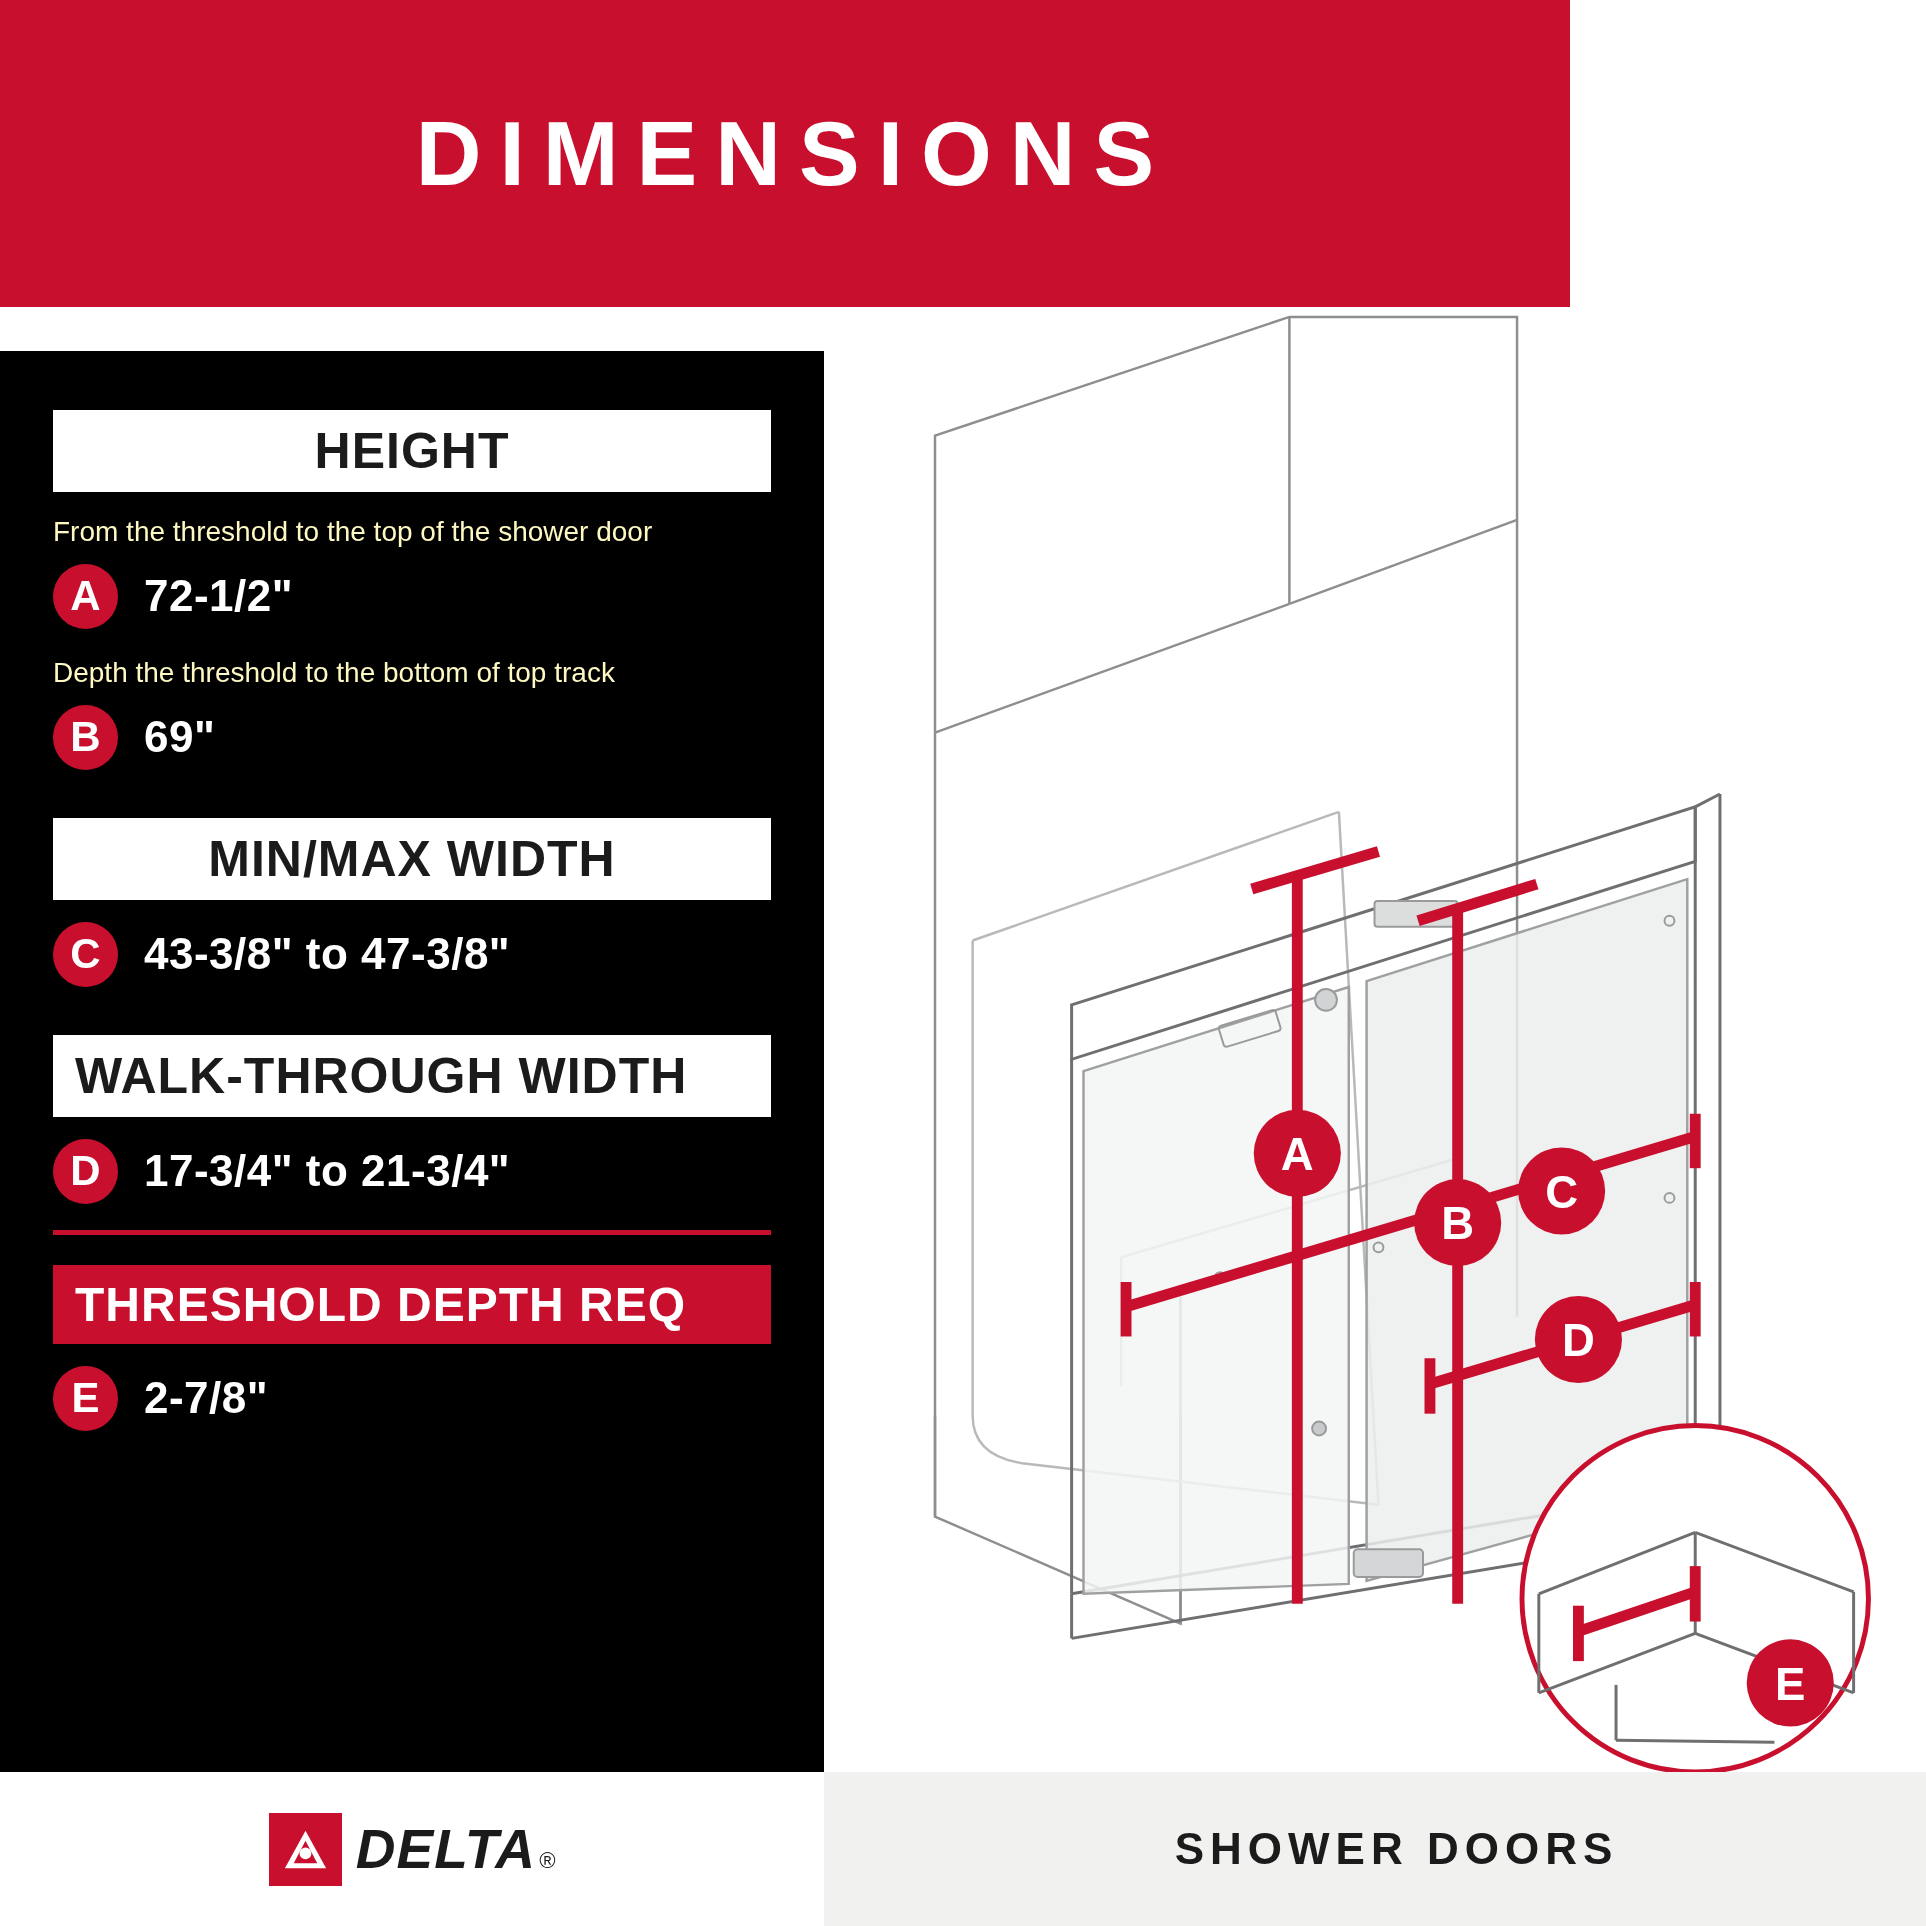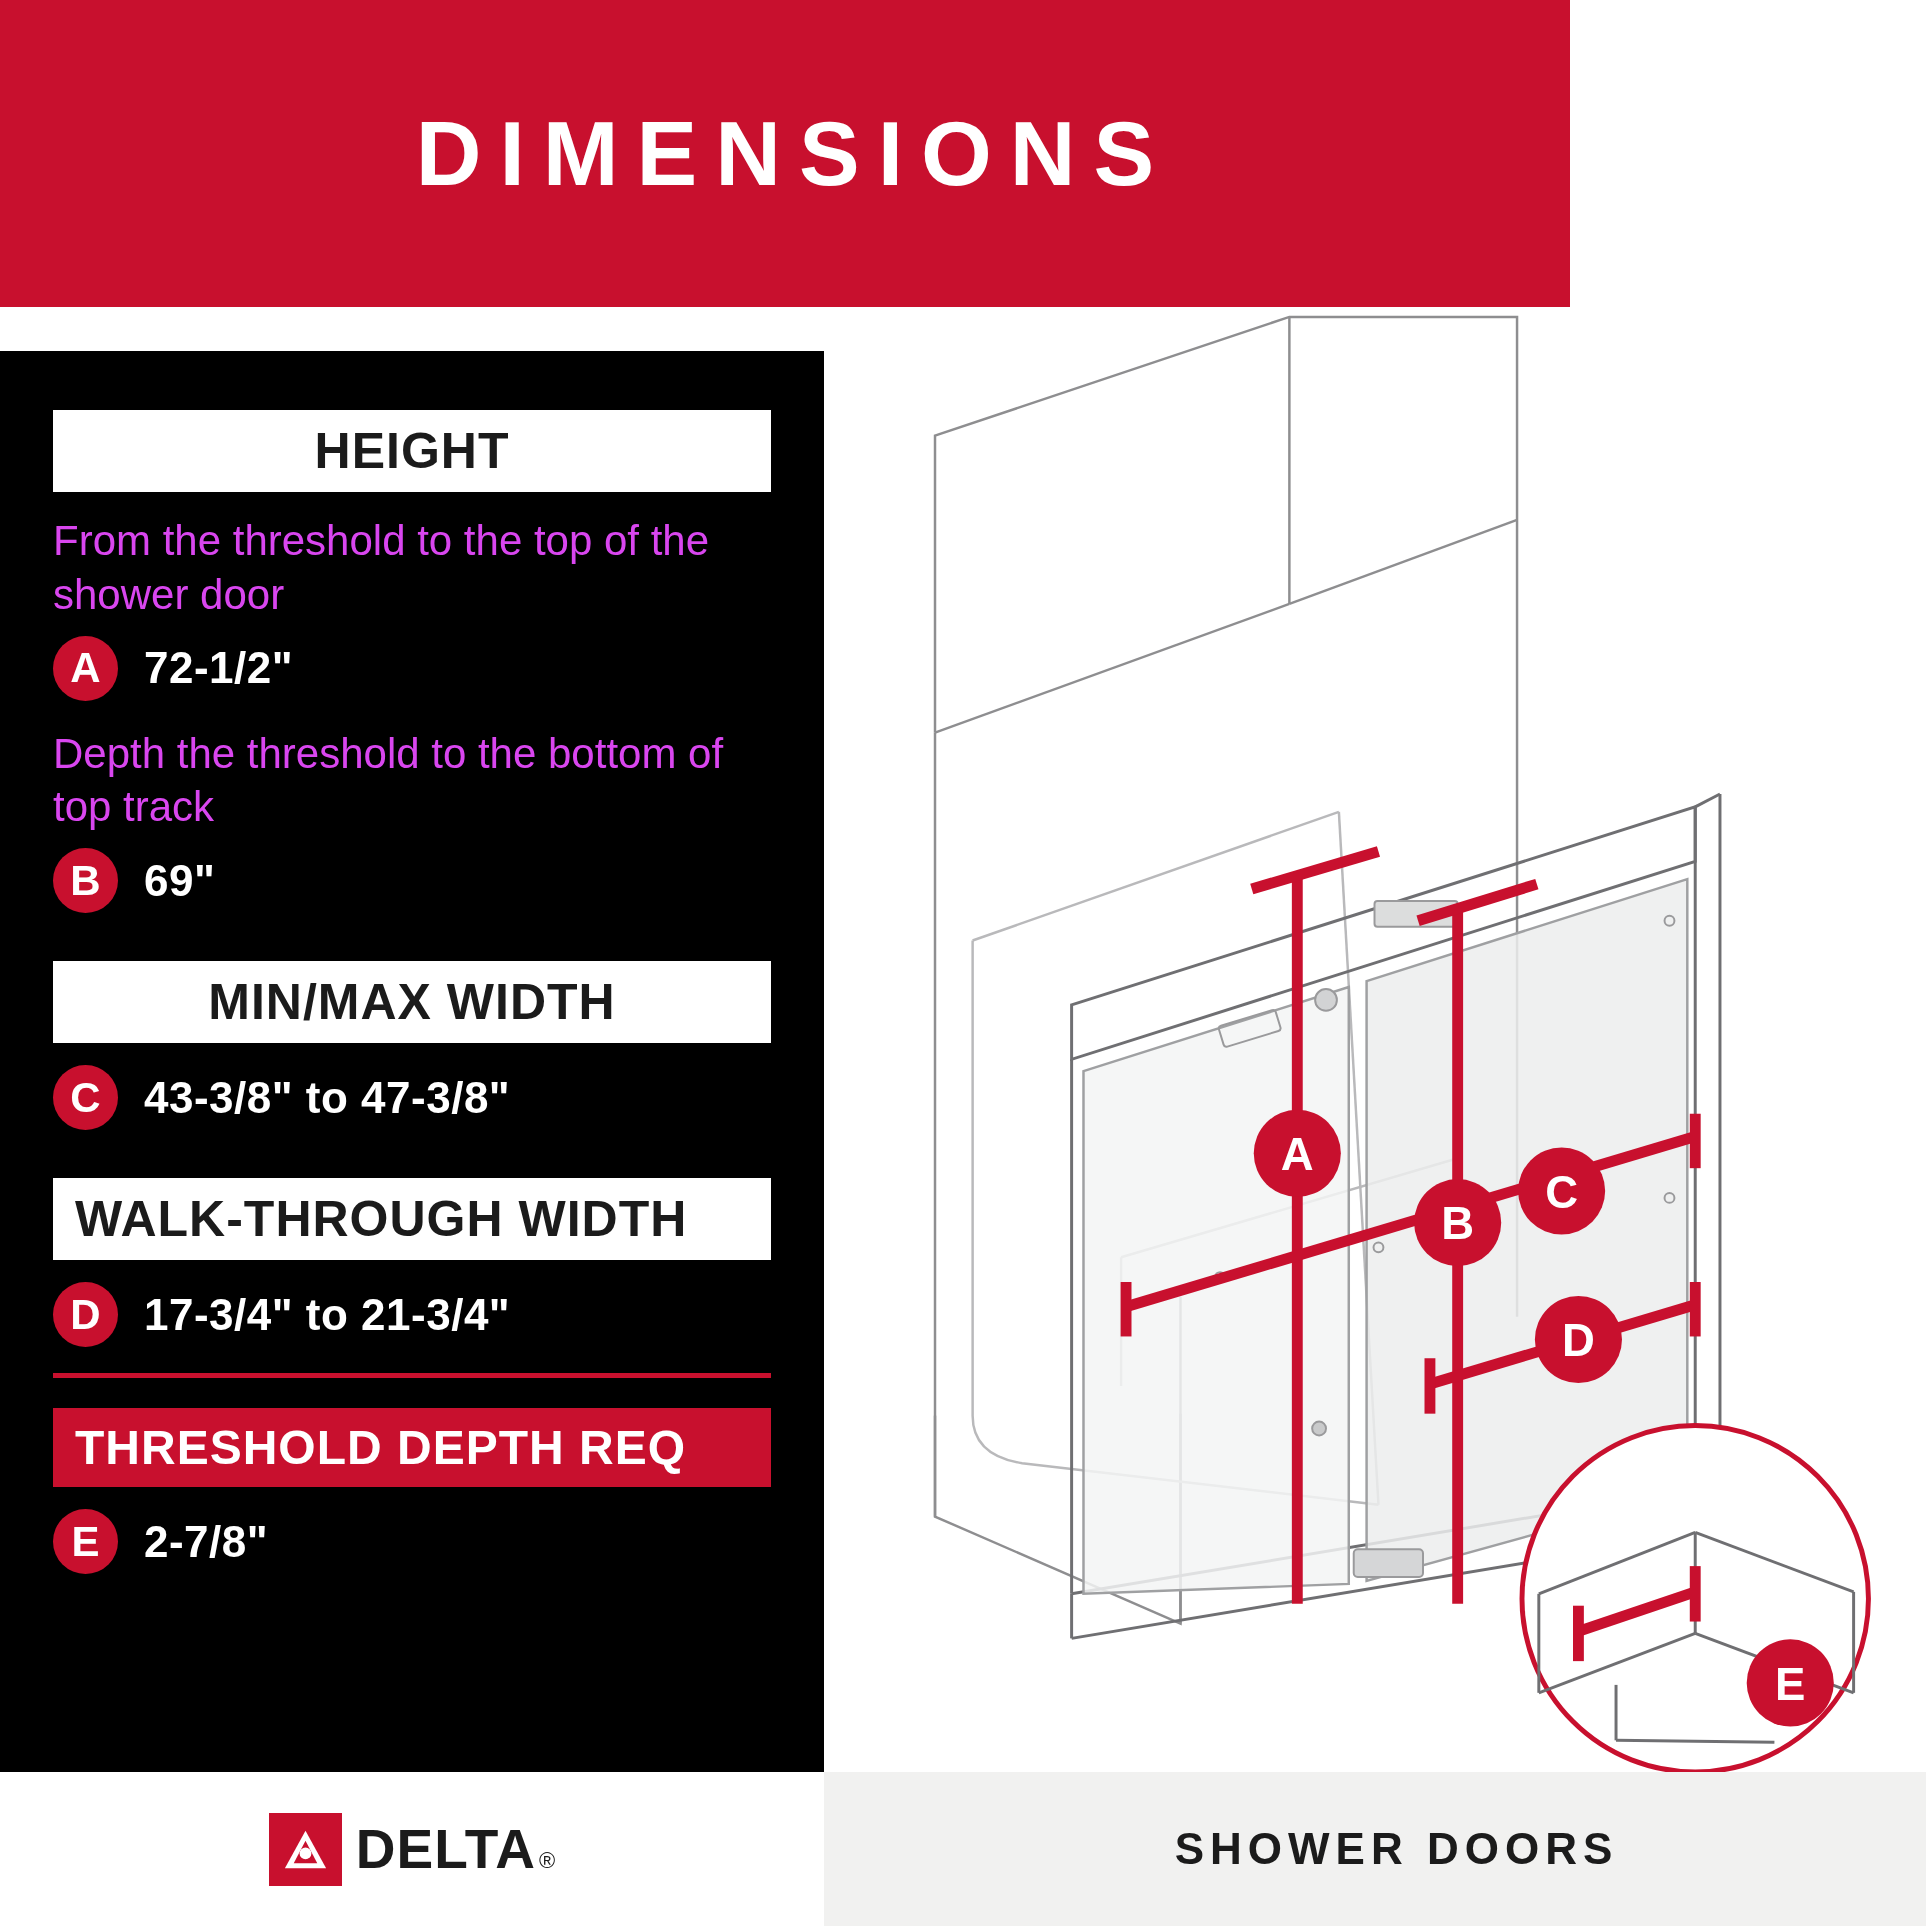--- a/index.html
+++ b/index.html
@@ -63,22 +63,22 @@
   }
   .band.red {
     background: #c8102e;
     color: #ffffff;
     text-align: left;
     padding-left: 22px;
     font-size: 48px;
   }
 
   .desc {
-    color: #d946ef;
-    font-size: 42px;
+    color: #fef9c3;
+    font-size: 28px;
     line-height: 1.28;
     margin: 0 0 14px 0;
     font-weight: normal;
   }
   .desc b { font-weight: normal; }
 
   .dim-row {
     display: flex;
     align-items: center;
     margin: 10px 0 26px 0;
@@ -130,20 +130,21 @@
     background: #f1f1f0;
     display: flex;
   }
   .footer-left {
     width: 824px;
     height: 154px;
     background: #ffffff;
     display: flex;
     align-items: center;
     justify-content: center;
+    font-style: italic;
   }
   .footer-right {
     flex: 1;
     display: flex;
     align-items: center;
     justify-content: center;
     background: #f1f1f0;
   }
   .footer-right-text {
     font-size: 44px;

